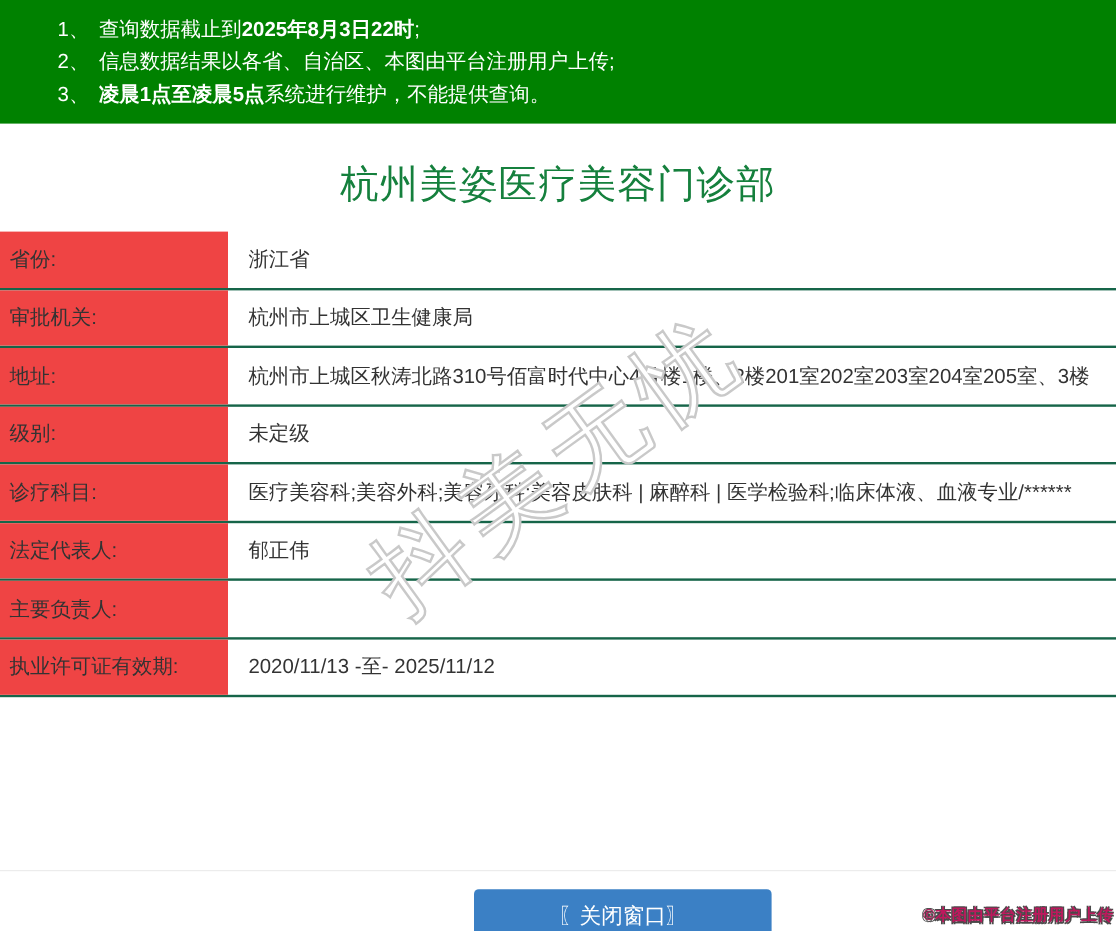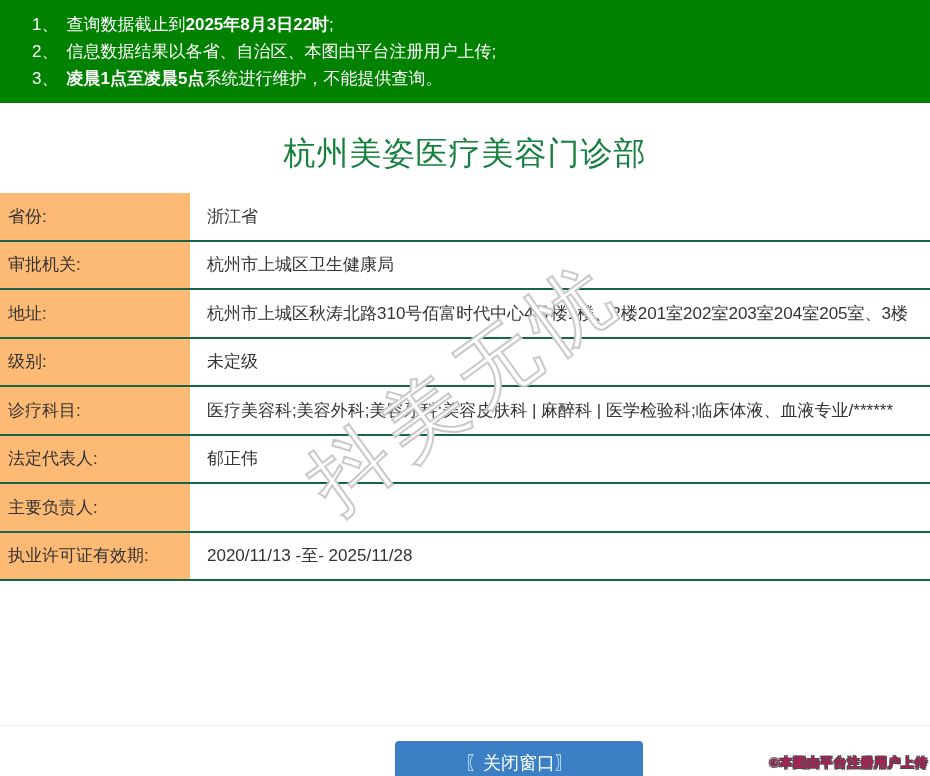--- a/index.html
+++ b/index.html
@@ -11,21 +11,21 @@
   }
   .page { position: relative; width: 930px; height: 776px; background: #fff; overflow: hidden; }
 
   
   .banner {
     position: absolute; left: 0; top: 0; width: 930px; height: 103px;
     background: #008100; color: #ffffff;
     padding: 11px 0 0 0; box-sizing: border-box;
   }
   .banner-line {
-    padding-left: 32px; font-size: 17px; line-height: 27px; white-space: nowrap;
+    padding-left: 48px; font-size: 17px; line-height: 27px; white-space: nowrap;
   }
   .banner-line .num { margin-right: 8px; }
   .banner-line b { font-weight: 700; }
 
   
   .page-title {
     position: absolute; left: 0; top: 132px; width: 930px;
     text-align: center; font-size: 32px; color: #15803d; font-weight: 400;
     letter-spacing: 1px;
   }
@@ -33,21 +33,21 @@
   
   .info-table { position: absolute; left: 0; top: 193px; width: 930px; }
   .trow {
     display: flex; align-items: center;
     height: 48.5px; box-sizing: border-box;
     border-bottom: 2px solid #166549;
   }
   .tlabel {
     width: 190px; flex: 0 0 190px; align-self: stretch;
     display: flex; align-items: center;
-    background: #fdba74; padding-left: 8px; box-sizing: border-box;
+    background: #ef4444; padding-left: 8px; box-sizing: border-box;
     font-size: 17px; color: #333;
   }
   .tvalue {
     flex: 1; padding-left: 17px;
     font-size: 17px; color: #333; white-space: nowrap;
   }
 
   
   .watermark {
     position: absolute; left: 465px; top: 388px;
@@ -112,21 +112,21 @@
     </div>
     <div class="trow">
       <div class="tlabel">法定代表人:</div>
       <div class="tvalue">郁正伟</div>
     </div>
     <div class="trow">
       <div class="tlabel">主要负责人:</div>
     </div>
     <div class="trow">
       <div class="tlabel">执业许可证有效期:</div>
-      <div class="tvalue">2020/11/13 -至- 2025/11/28</div>
+      <div class="tvalue">2020/11/13 -至- 2025/11/12</div>
     </div>
   </div>
 
   <div class="watermark">抖美无忧</div>
 
   <div class="footer-divider"></div>
 
   <button class="close-button">〖关闭窗口〗</button>
 
   <div class="copyright">©本图由平台注册用户上传</div>

